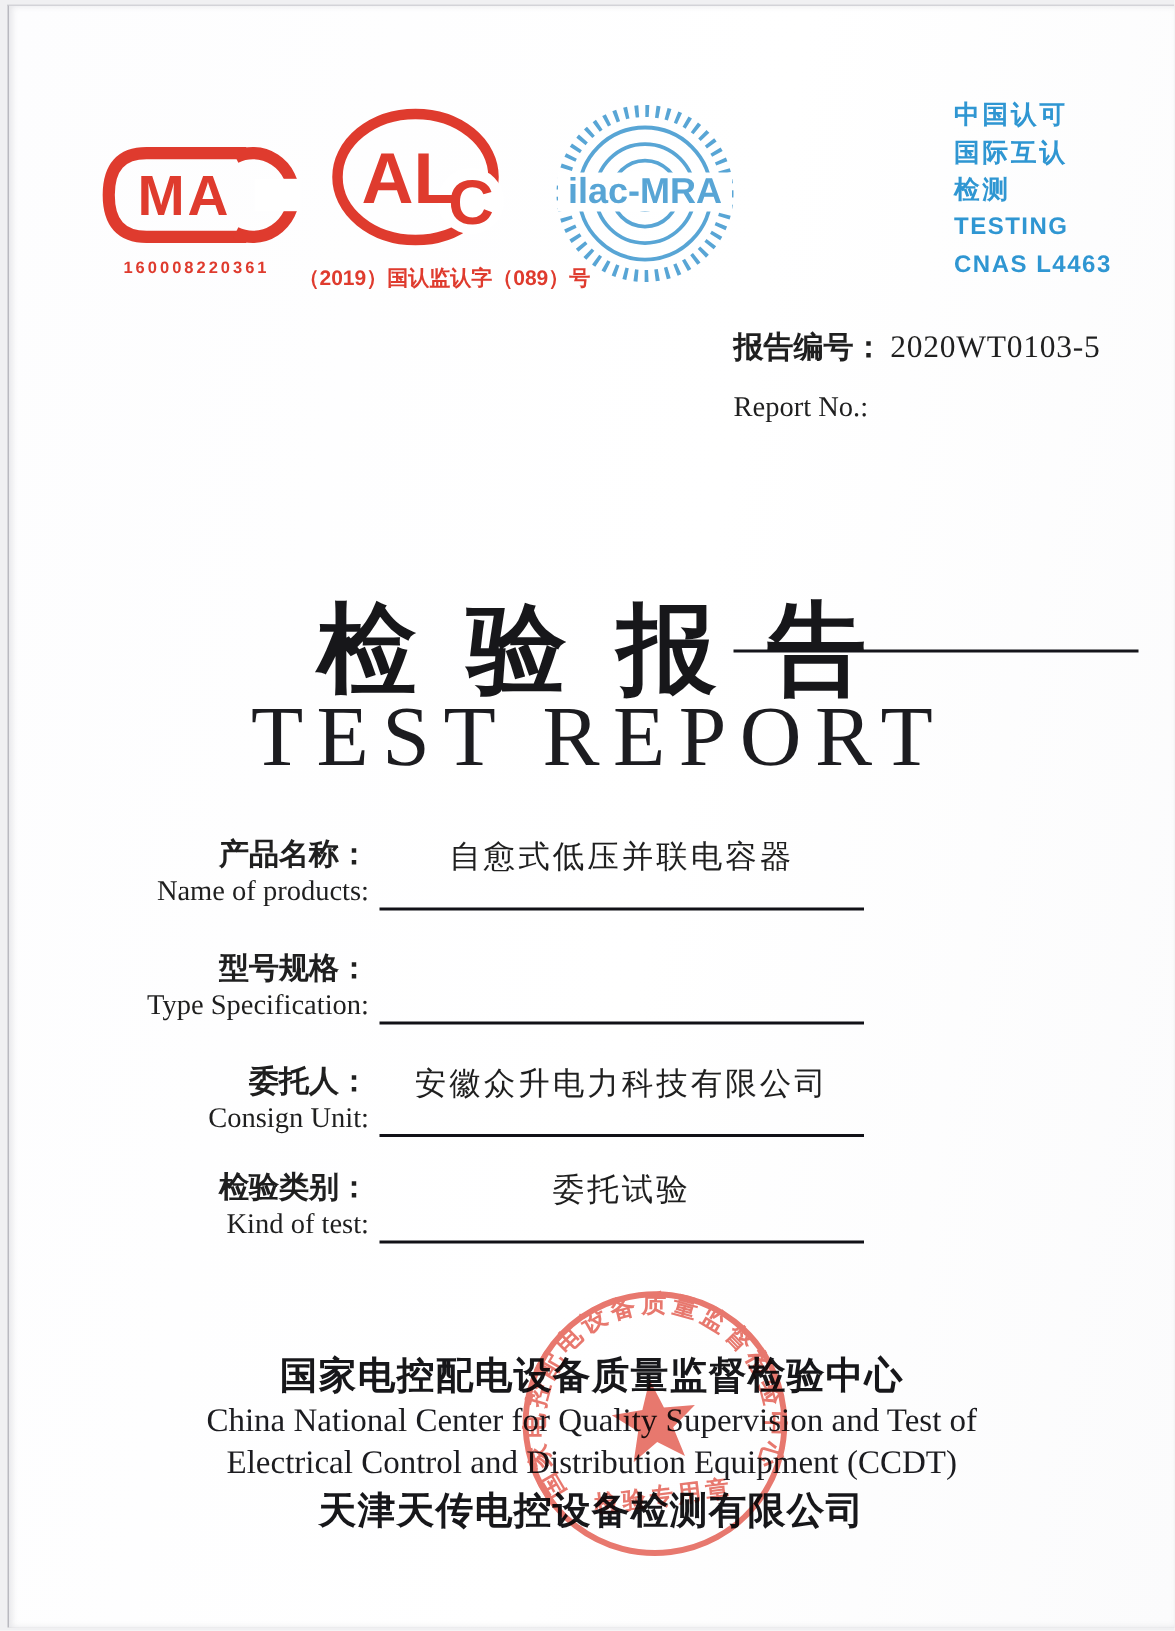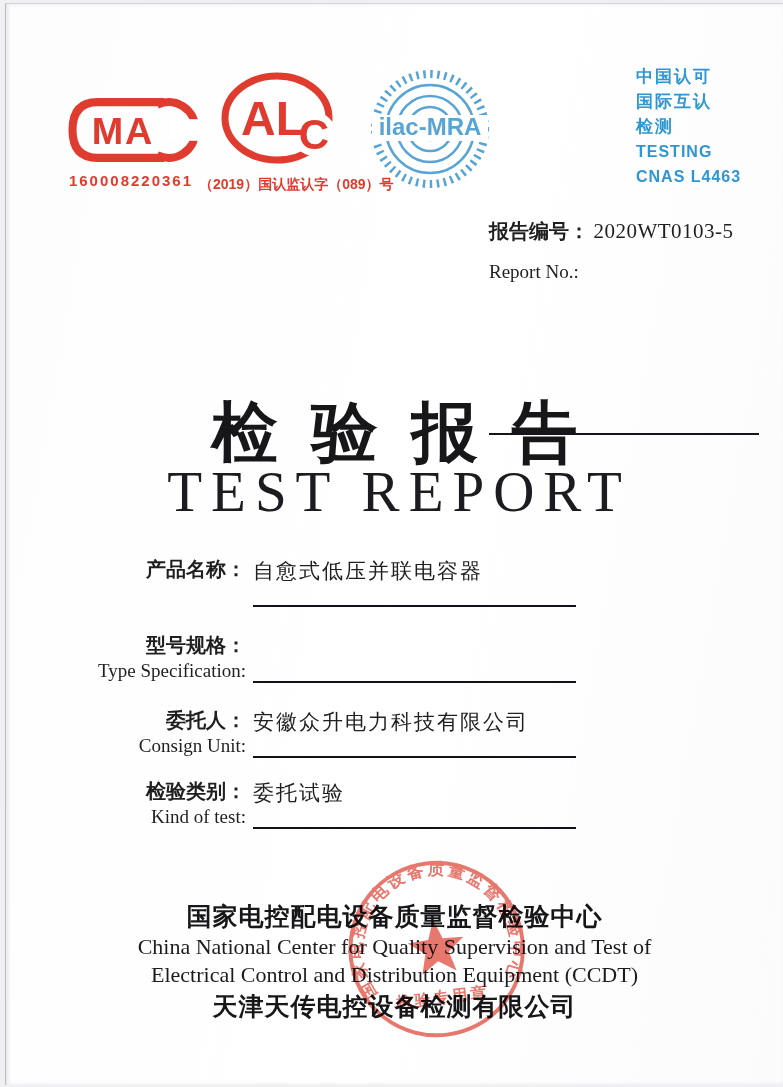--- a/index.html
+++ b/index.html
@@ -11,21 +11,21 @@
   }
   .page {
     position:absolute; left:5px; top:3px; right:0; bottom:2px;
     background:linear-gradient(100deg,#fdfdfe 0%,#ffffff 55%,#fbfbfc 100%);
     border-left:1px solid #b9b9c0; border-top:1px solid #d3d3d8;
     box-shadow:inset 2px 0 4px rgba(120,120,135,.18);
   }
   
   .logo { position:absolute; }
   .cma-wrap   { left:50px;  top:90px; width:150px; text-align:center; }
-  .cma-num    { margin-top:2px; font-size:15px; font-weight:bold; letter-spacing:2px; color:#df3b2e; }
+  .cma-num    { margin-top:2px; font-size:11px; font-weight:bold; letter-spacing:2px; color:#df3b2e; }
   .cal-wrap   { left:193px; top:68px; width:160px; text-align:center; }
   .cal-cap    { margin-top:4px; font-size:14px; font-weight:bold; color:#df3b2e; white-space:nowrap; }
   .ilac-wrap  { left:364px; top:64px; }
   .cnas-wrap  { left:495px; top:80px; }
   .cnas-lines { left:630px; top:60px; width:130px; }
   .cnas-lines div { font-size:17px; font-weight:bold; color:#2f96d2; line-height:25px; letter-spacing:2px; }
   .cnas-lines .lat { font-size:16px; letter-spacing:1px; }
   
   .repno { position:absolute; left:483px; top:214px; width:270px; }
   .repno-line1 { white-space:nowrap; }
@@ -44,21 +44,21 @@
     position:absolute; left:0; width:100%; top:455px; text-align:center;
     font-family:"Liberation Serif", serif; font-size:57px; letter-spacing:9px; padding-left:9px;
     box-sizing:border-box; color:#1c1c20;
   }
   
   .field { position:absolute; left:95px; width:475px; height:60px; }
   .f-zh  { position:absolute; top:0; left:0; width:145px; text-align:right;
            font-size:20px; font-weight:bold; white-space:nowrap; }
   .f-en  { position:absolute; top:28px; left:-10px; width:155px; text-align:right;
            font-family:"Liberation Serif", serif; font-size:19px; white-space:nowrap; }
-  .f-val { position:absolute; top:1px; left:152px; right:0; text-align:left;
+  .f-val { position:absolute; top:1px; left:152px; right:0; text-align:center;
            font-family:"Liberation Serif", serif; font-size:21px; letter-spacing:2px; }
   .f-rule{ position:absolute; top:49px; left:152px; right:0; border-top:2px solid #111117; }
   
   .foot { position:absolute; left:0; width:100%; text-align:center; white-space:nowrap; }
   .foot.zh { font-weight:bold; font-size:25px; letter-spacing:1px; color:#17171a; }
   .foot.en { font-family:"Liberation Serif", serif; font-size:22px; color:#1c1c20; }
   .f1 { top:896px; } .f2 { top:930px; } .f3 { top:958px; } .f4 { top:986px; } .f5 { top:1018px; }
   
   .seal { position:absolute; left:333px; top:850px; width:196px; height:196px;
           transform:rotate(-7deg); opacity:.8; mix-blend-mode:multiply; }
@@ -118,20 +118,21 @@
       <span class="repno-en">Report No.:</span>
       <span class="repno-rule"></span>
     </div>
   </div>
 
   <div class="title-zh">检验报告</div>
   <div class="title-en">TEST REPORT</div>
 
   <div class="field" style="top:552px">
     <div class="f-zh">产品名称：</div>
+    <div class="f-en">Name of products:</div>
     <div class="f-val">自愈式低压并联电容器</div>
     <div class="f-rule"></div>
   </div>
   <div class="field" style="top:628px">
     <div class="f-zh">型号规格：</div>
     <div class="f-en">Type Specification:</div>
     <div class="f-rule"></div>
   </div>
   <div class="field" style="top:703px">
     <div class="f-zh">委托人：</div>

